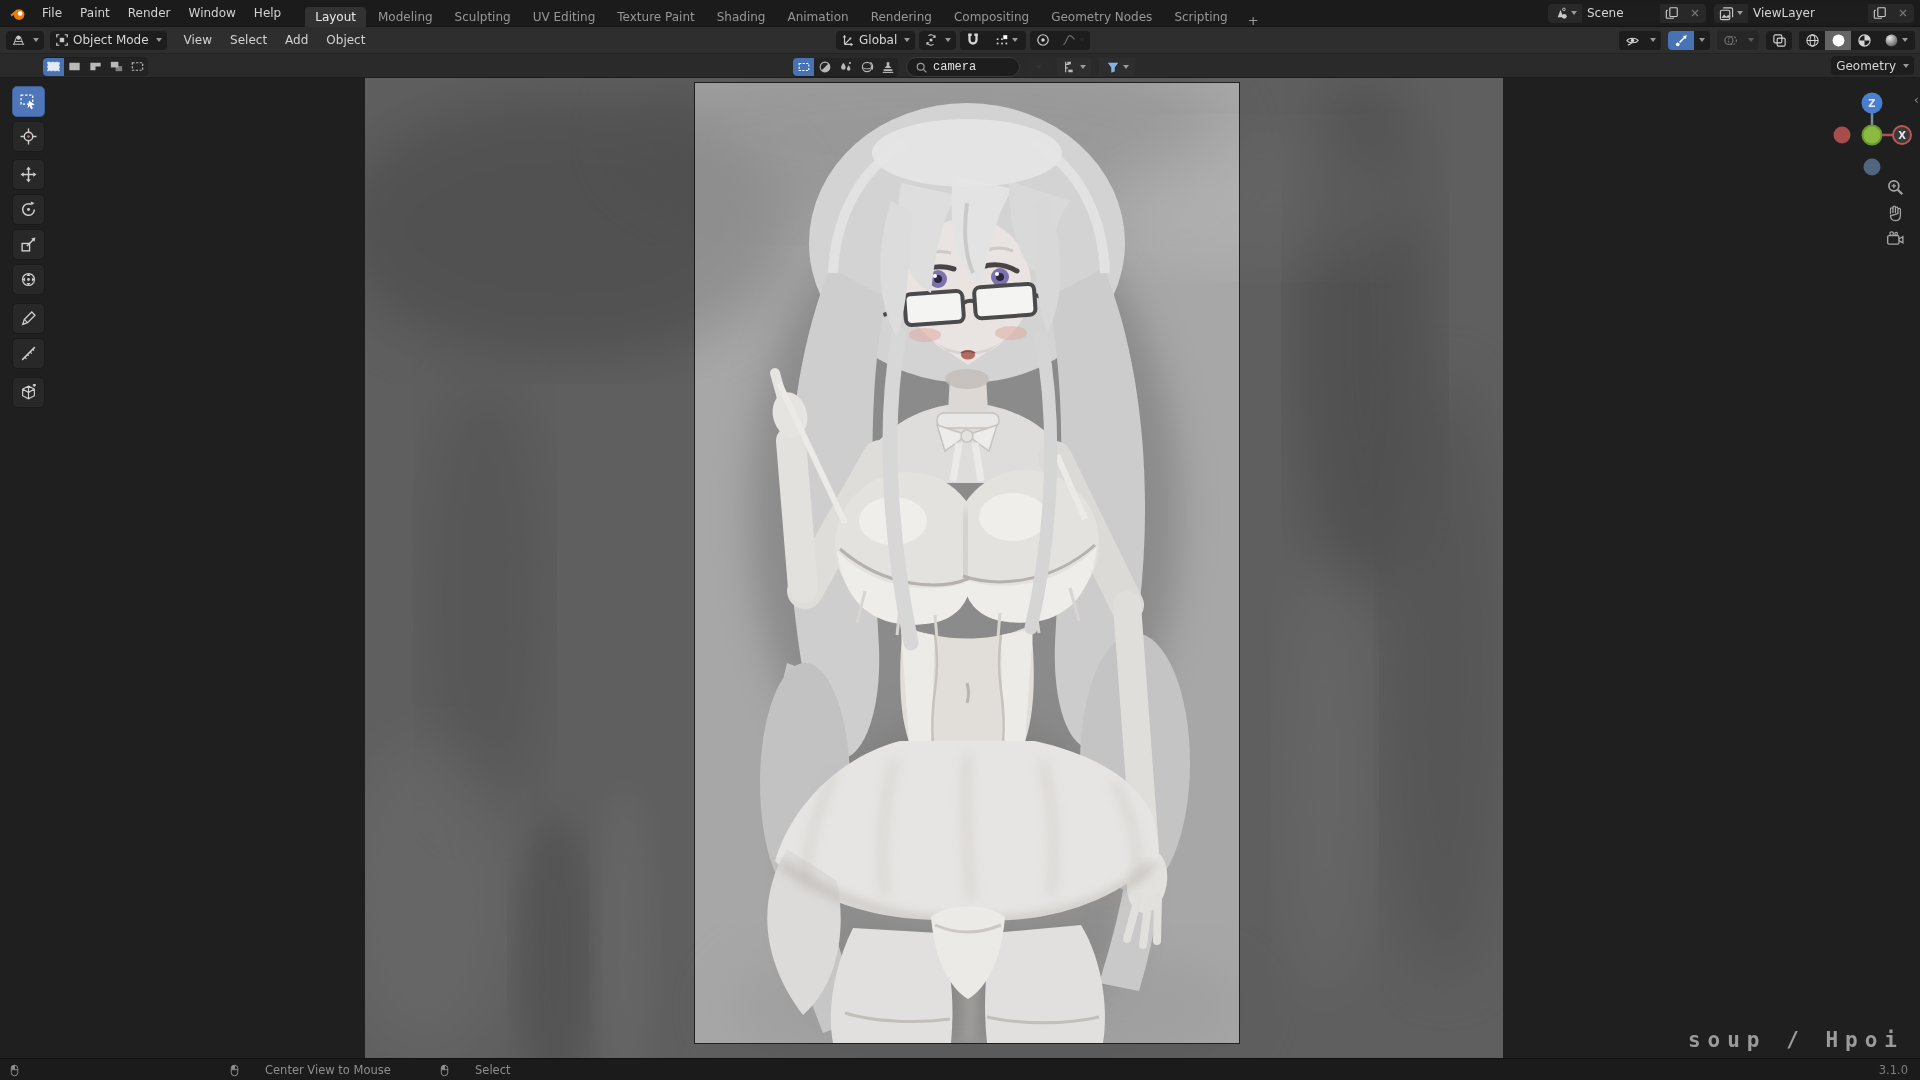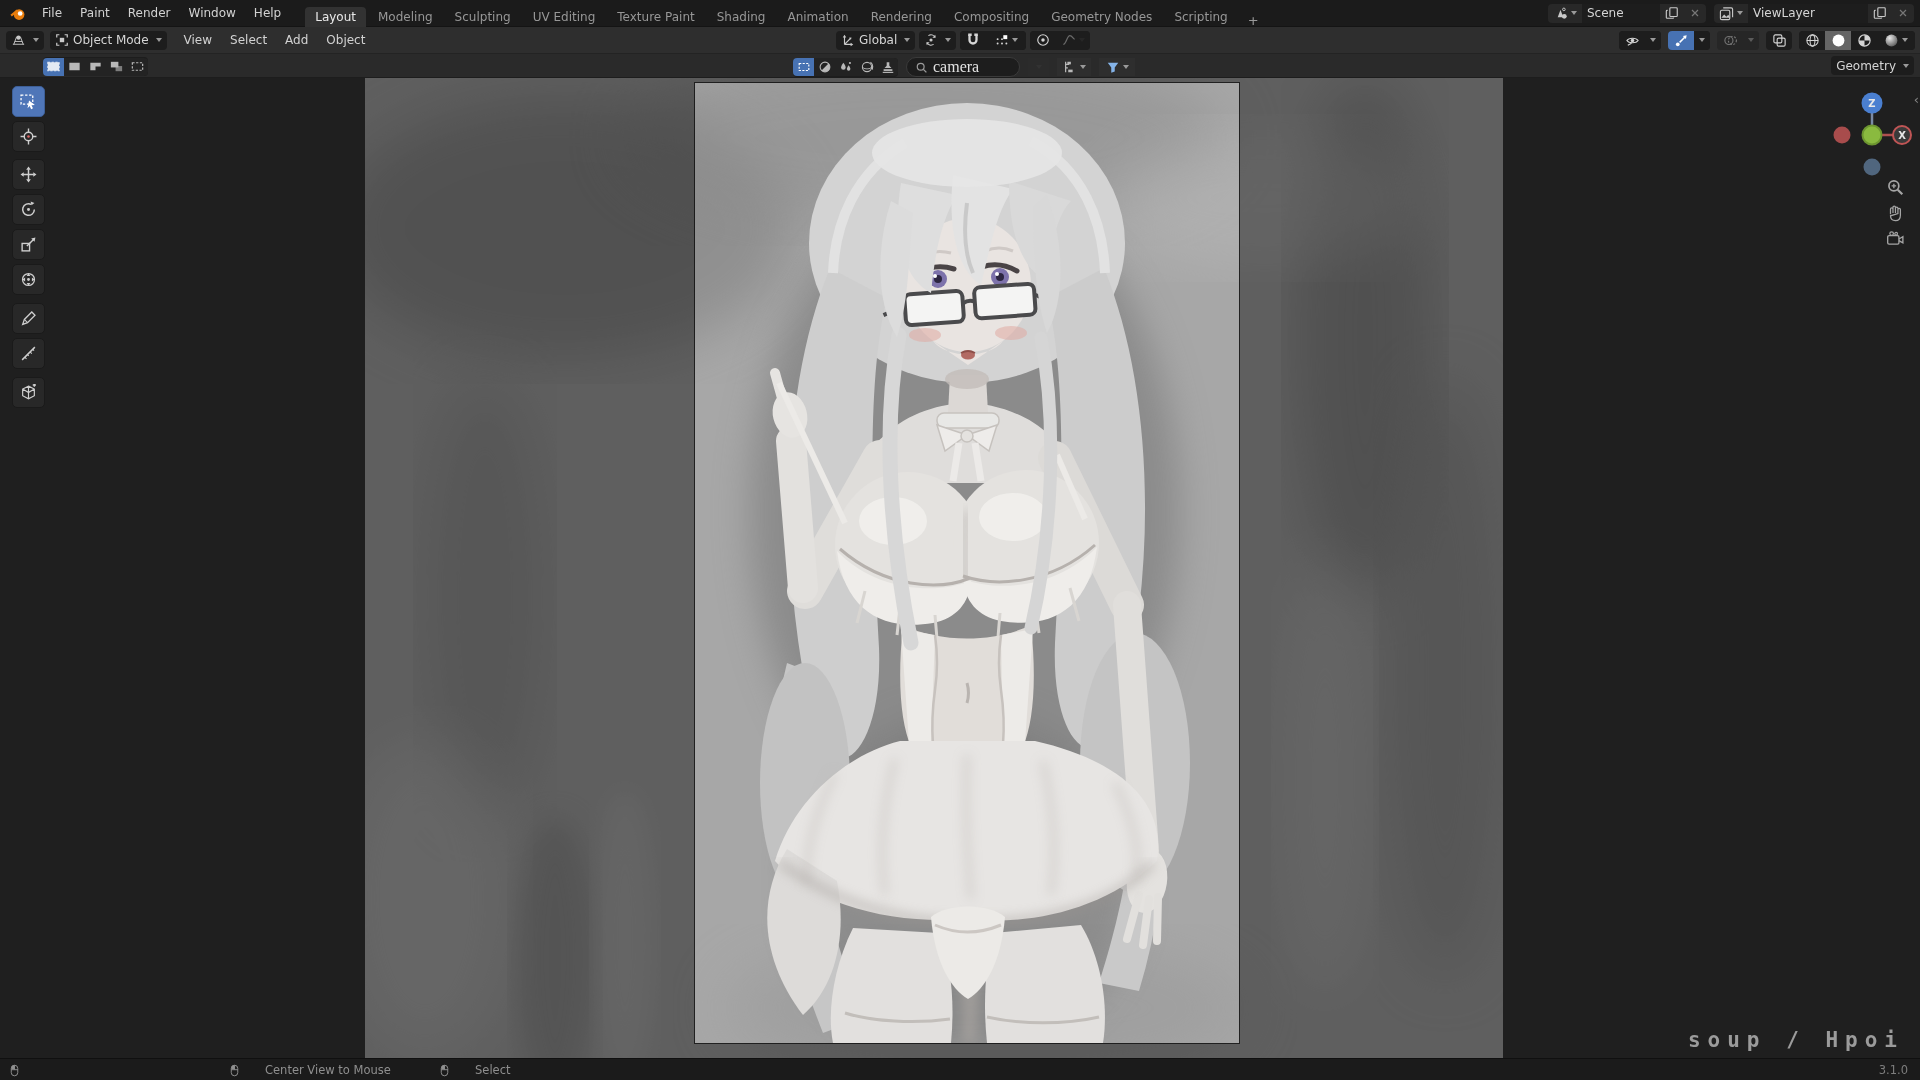--- a/index.html
+++ b/index.html
@@ -34,21 +34,21 @@
   .group>*{border-radius:0;}
   .group>*:first-child{border-radius:4px 0 0 4px;}
   .group>*:last-child{border-radius:0 4px 4px 0;}
   .tbtn{width:26px;height:19px;display:flex;align-items:center;justify-content:center;background:#1d1d1d;}
   .tbtn.on{background:#4772b3;color:#fff;}
   .tbtn.sel{background:#656565;color:#fff;}
   
   .modebtn{width:21px;height:18px;display:flex;align-items:center;justify-content:center;background:#232323;color:#b9b9b9;}
   .modebtn.on{background:#4772b3;color:#fff;}
   .search{display:flex;align-items:center;gap:5px;background:#1d1d1d;border:1px solid #3a3a3a;border-radius:10px;height:18px;padding:0 8px;width:96px;}
-  .search input{background:transparent;border:0;outline:0;color:#e2e2e2;font-family:Liberation Serif, serif;font-size:16px;width:80px;padding:0;}
+  .search input{background:transparent;border:0;outline:0;color:#e2e2e2;font-family:Liberation Mono, monospace;font-size:12px;width:80px;padding:0;}
   
   .tool{position:absolute;left:12px;width:33px;height:31px;background:rgba(41,41,41,.95);border:1px solid #1a1a1a;
         border-radius:5px;display:flex;align-items:center;justify-content:center;color:#cfcfcf;box-sizing:border-box;}
   .tool.active{background:#4f76b8;border-color:#3d5f97;color:#fff;}
   
   .navic{position:absolute;color:#a5a5a5;}
   .axis-label{font-size:10px;font-weight:bold;fill:#e8e8e8;}
   
   .sb-item{position:absolute;top:0;height:22px;display:flex;align-items:center;gap:24px;}
   

